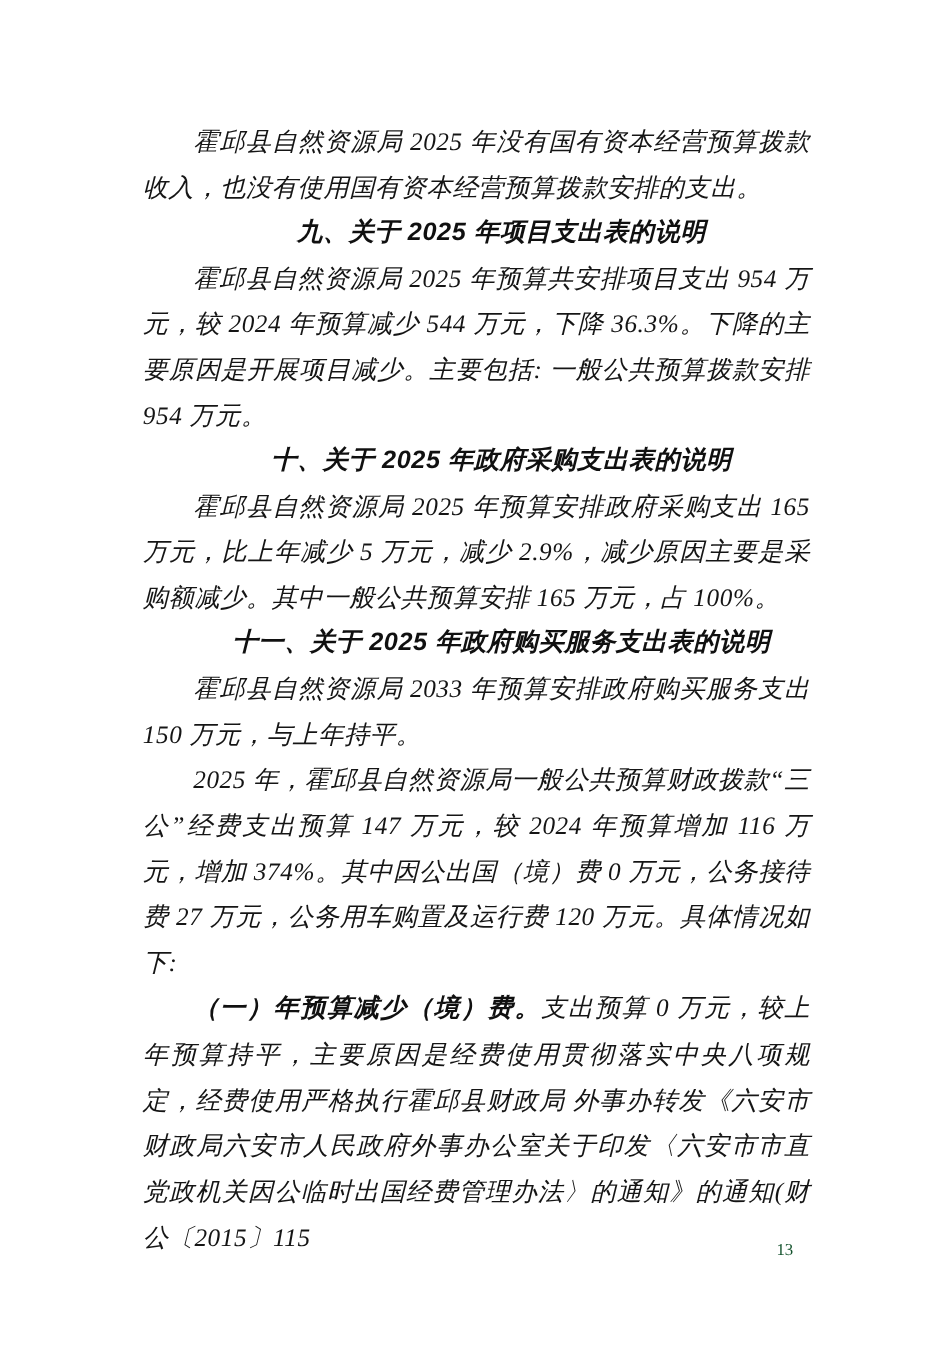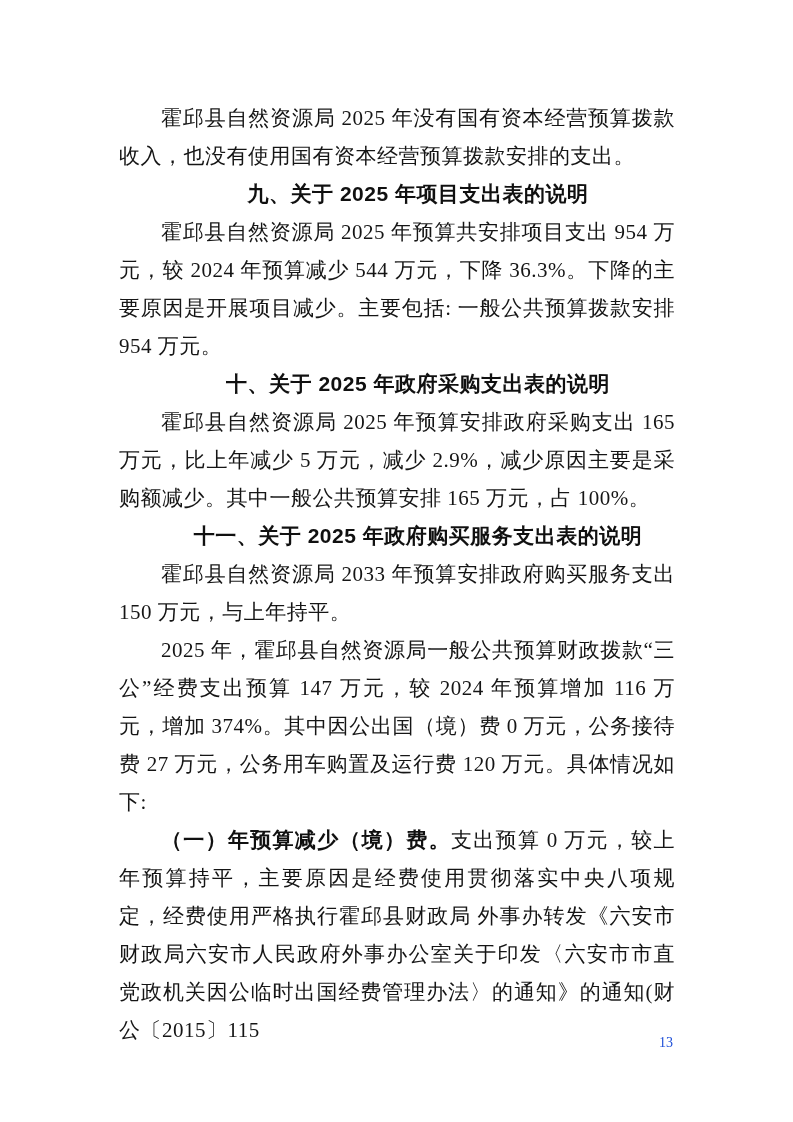--- a/index.html
+++ b/index.html
@@ -23,40 +23,41 @@
   .doc-body p {
     margin: 0;
     padding: 0;
     font-family: "Liberation Serif", "DejaVu Serif", serif;
     font-size: 21px;
     line-height: 38px;
     color: #151515;
     text-align: justify;
     text-indent: 2em;
     letter-spacing: 0.5px;
+    font-style: italic;
   }
   .doc-body p.heading {
     font-family: "Liberation Sans", "DejaVu Sans", sans-serif;
     font-weight: bold;
     text-align: center;
     color: #101010;
   }
   .doc-body p .lead {
     font-family: "Liberation Sans", "DejaVu Sans", sans-serif;
     font-weight: bold;
     color: #101010;
   }
   .page-number {
     position: absolute;
     top: 1033px;
-    right: 120px;
+    right: 132px;
     font-family: "Liberation Serif", "DejaVu Serif", serif;
     font-size: 14px;
     line-height: 20px;
-    color: #1d4ed8;
+    color: #14532d;
   }
 </style>
 </head>
 <body>
 
 <div class="page">
   <div class="doc-body">
       <p class="paragraph">霍邱县自然资源局 2025 年没有国有资本经营预算拨款收入，也没有使用国有资本经营预算拨款安排的支出。</p>
       <p class="heading">九、关于 2025 年项目支出表的说明</p>
       <p class="paragraph">霍邱县自然资源局 2025 年预算共安排项目支出 954 万元，较 2024 年预算减少 544 万元，下降 36.3%。下降的主要原因是开展项目减少。主要包括: 一般公共预算拨款安排 954 万元。</p>

